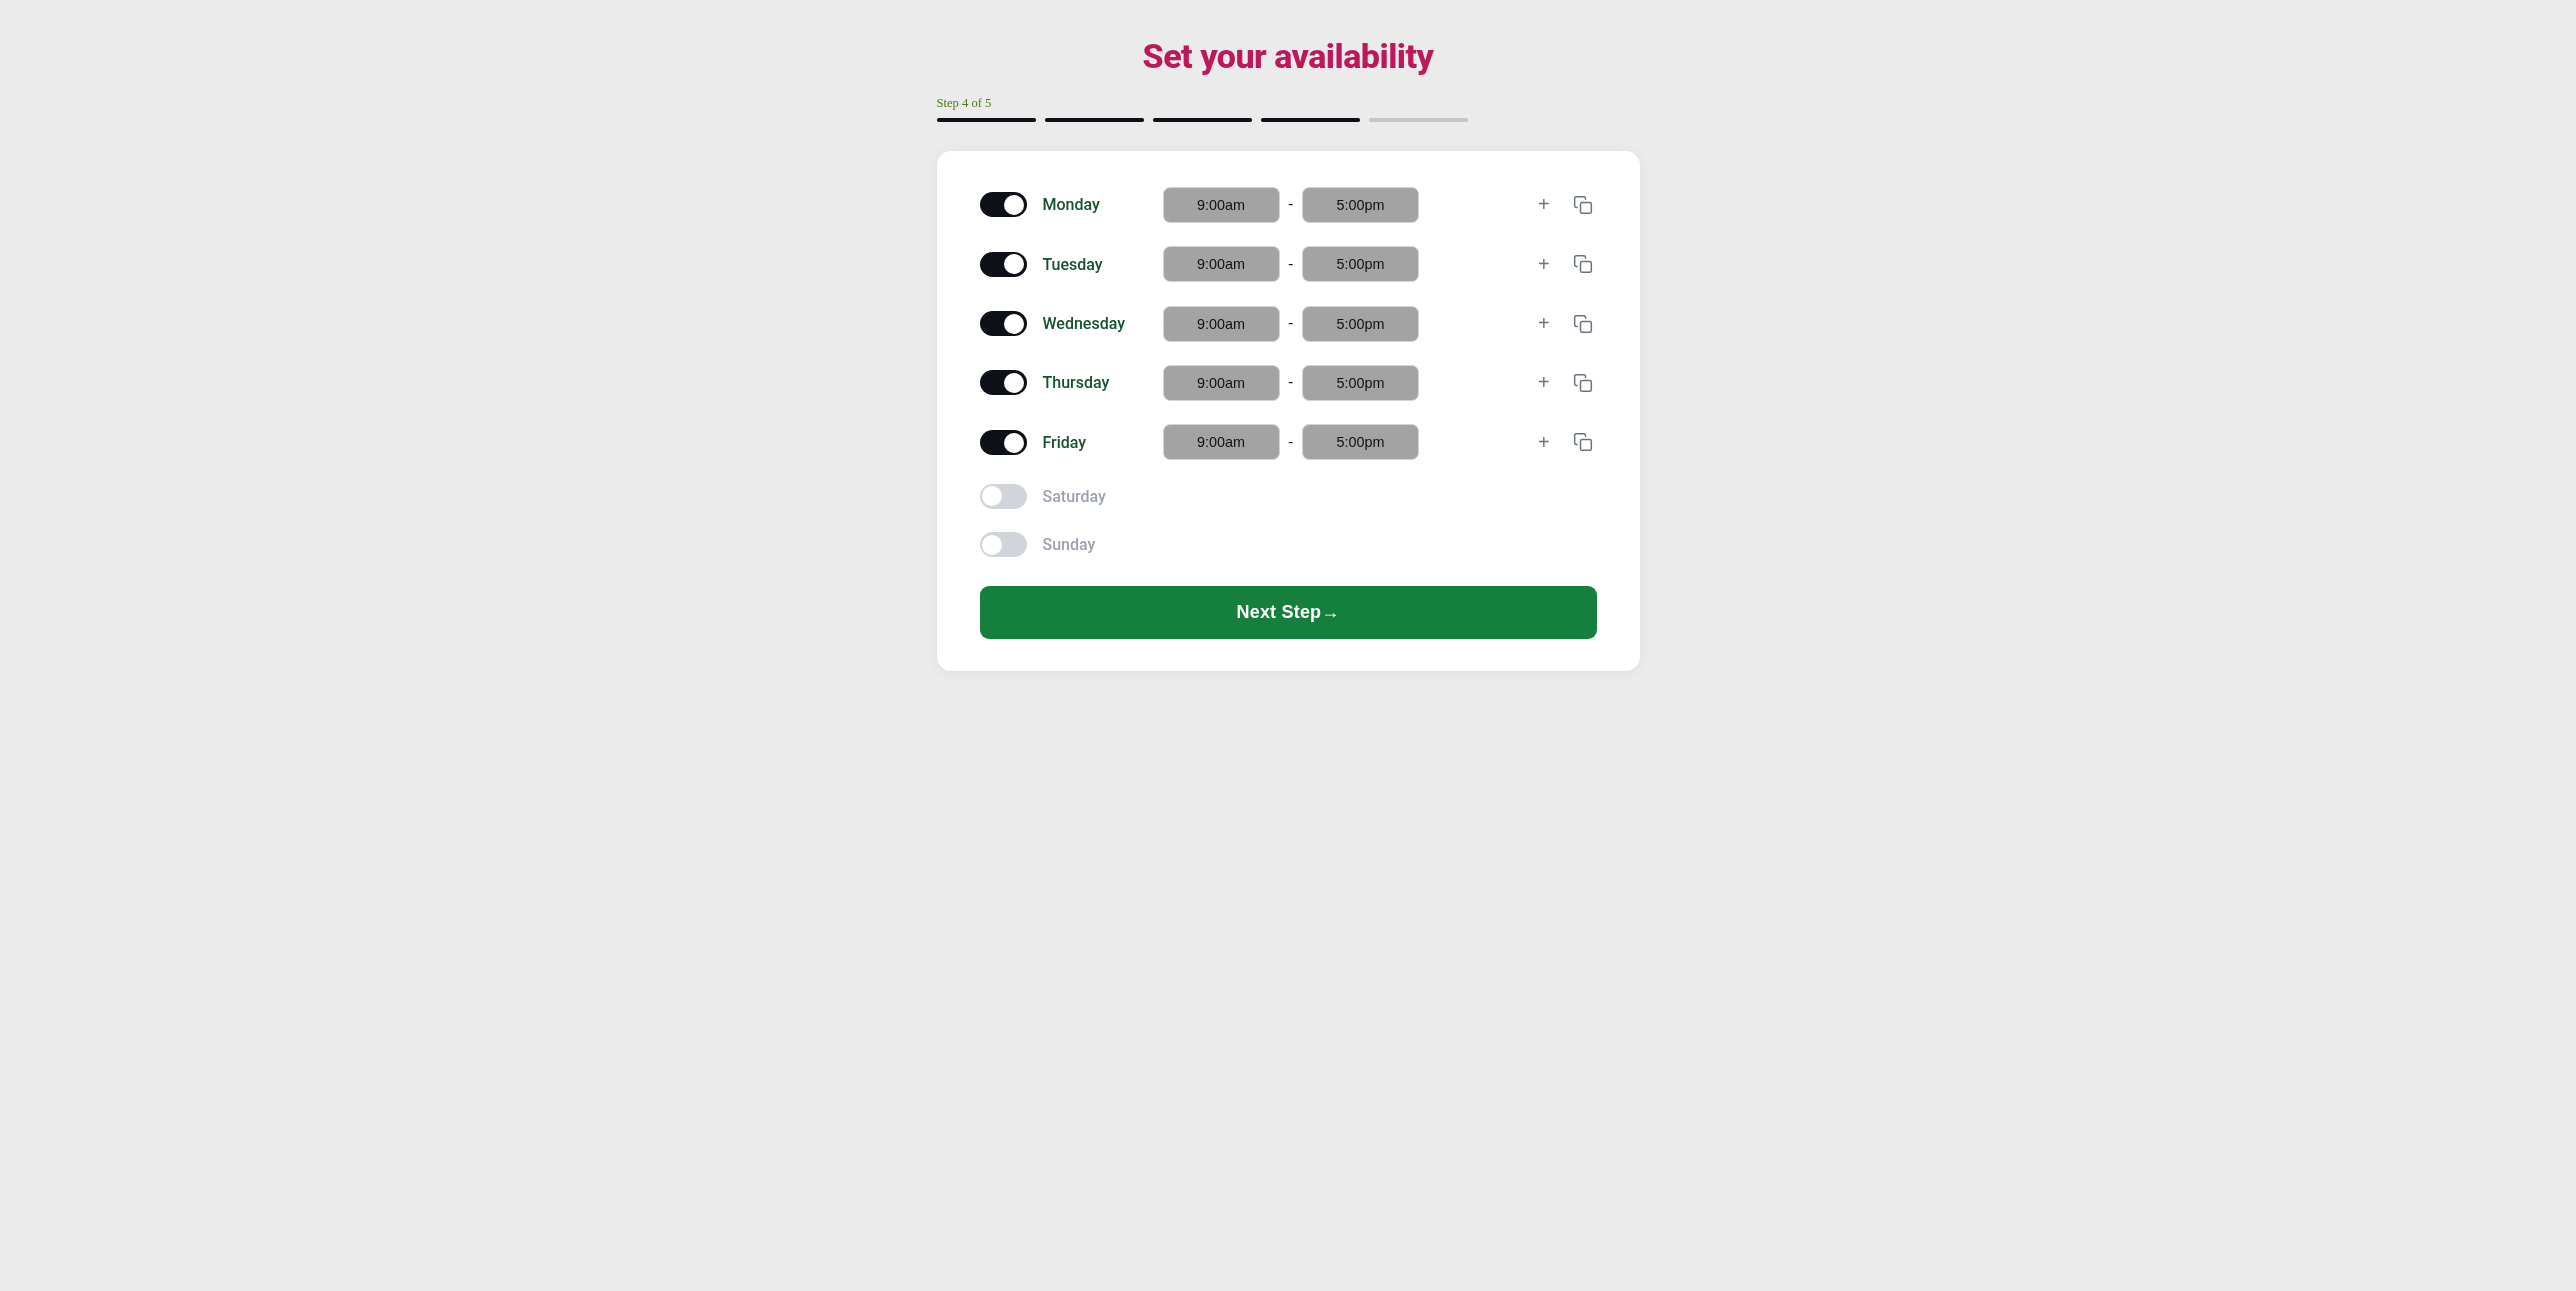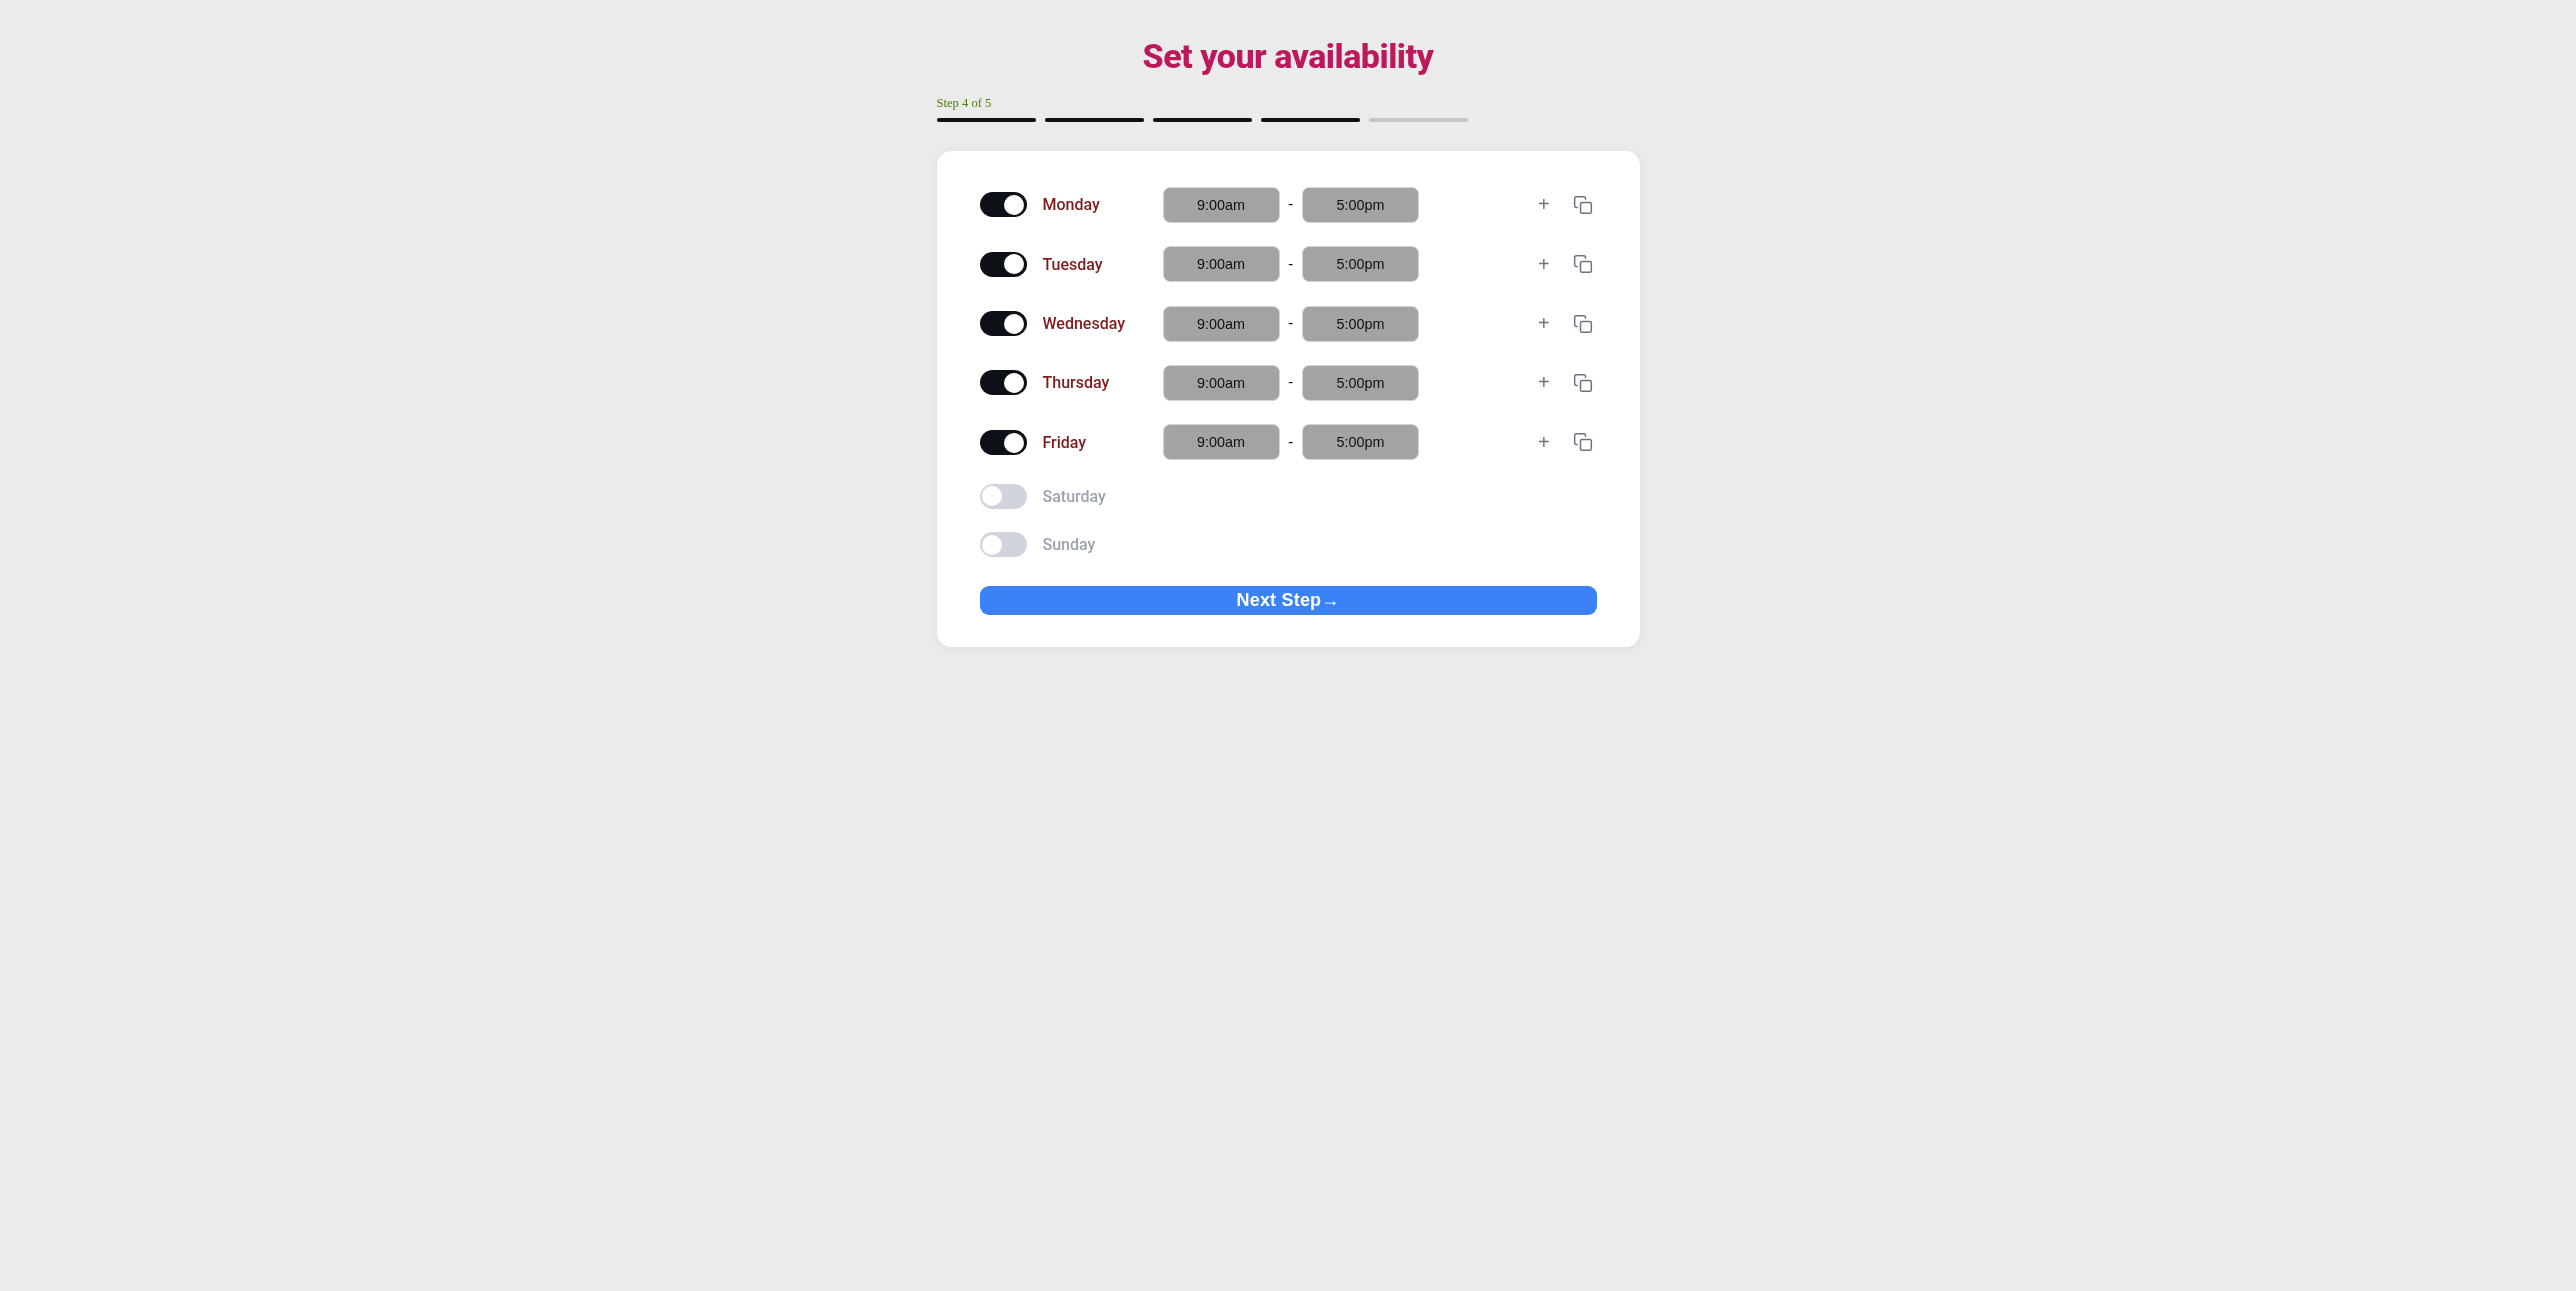--- a/index.html
+++ b/index.html
@@ -134,21 +134,21 @@
     .toggle-slider.on .toggle-knob {
       left: 24px;
     }
 
     .toggle-slider.off .toggle-knob {
       left: 2.7px;
     }
 
     .day-name {
       font-size: 16px;
-      color: #7f1d1d;
+      color: #14532d;
       font-weight: 500;
       width: 104px;
       flex-shrink: 0;
     }
 
     .day-name.disabled {
       color: #9ca3af;
     }
 
     .time-inputs {
@@ -197,27 +197,27 @@
 
     .days-container {
       margin-bottom: 9px;
     }
 
     .next-btn {
       display: flex;
       align-items: center;
       justify-content: center;
       width: 100%;
-      background-color: #3b82f6;
+      background-color: #15803d;
       color: #ffffff;
       border: none;
       border-radius: 9px;
       font-size: 18px;
       font-weight: 600;
-      padding: 4px;
+      padding: 16px;
       cursor: pointer;
       margin-top: 29px;
       letter-spacing: 0.2px;
     }
 
     .arrow-icon {
       font-size: 18px;
     }
   </style>
 </head>

